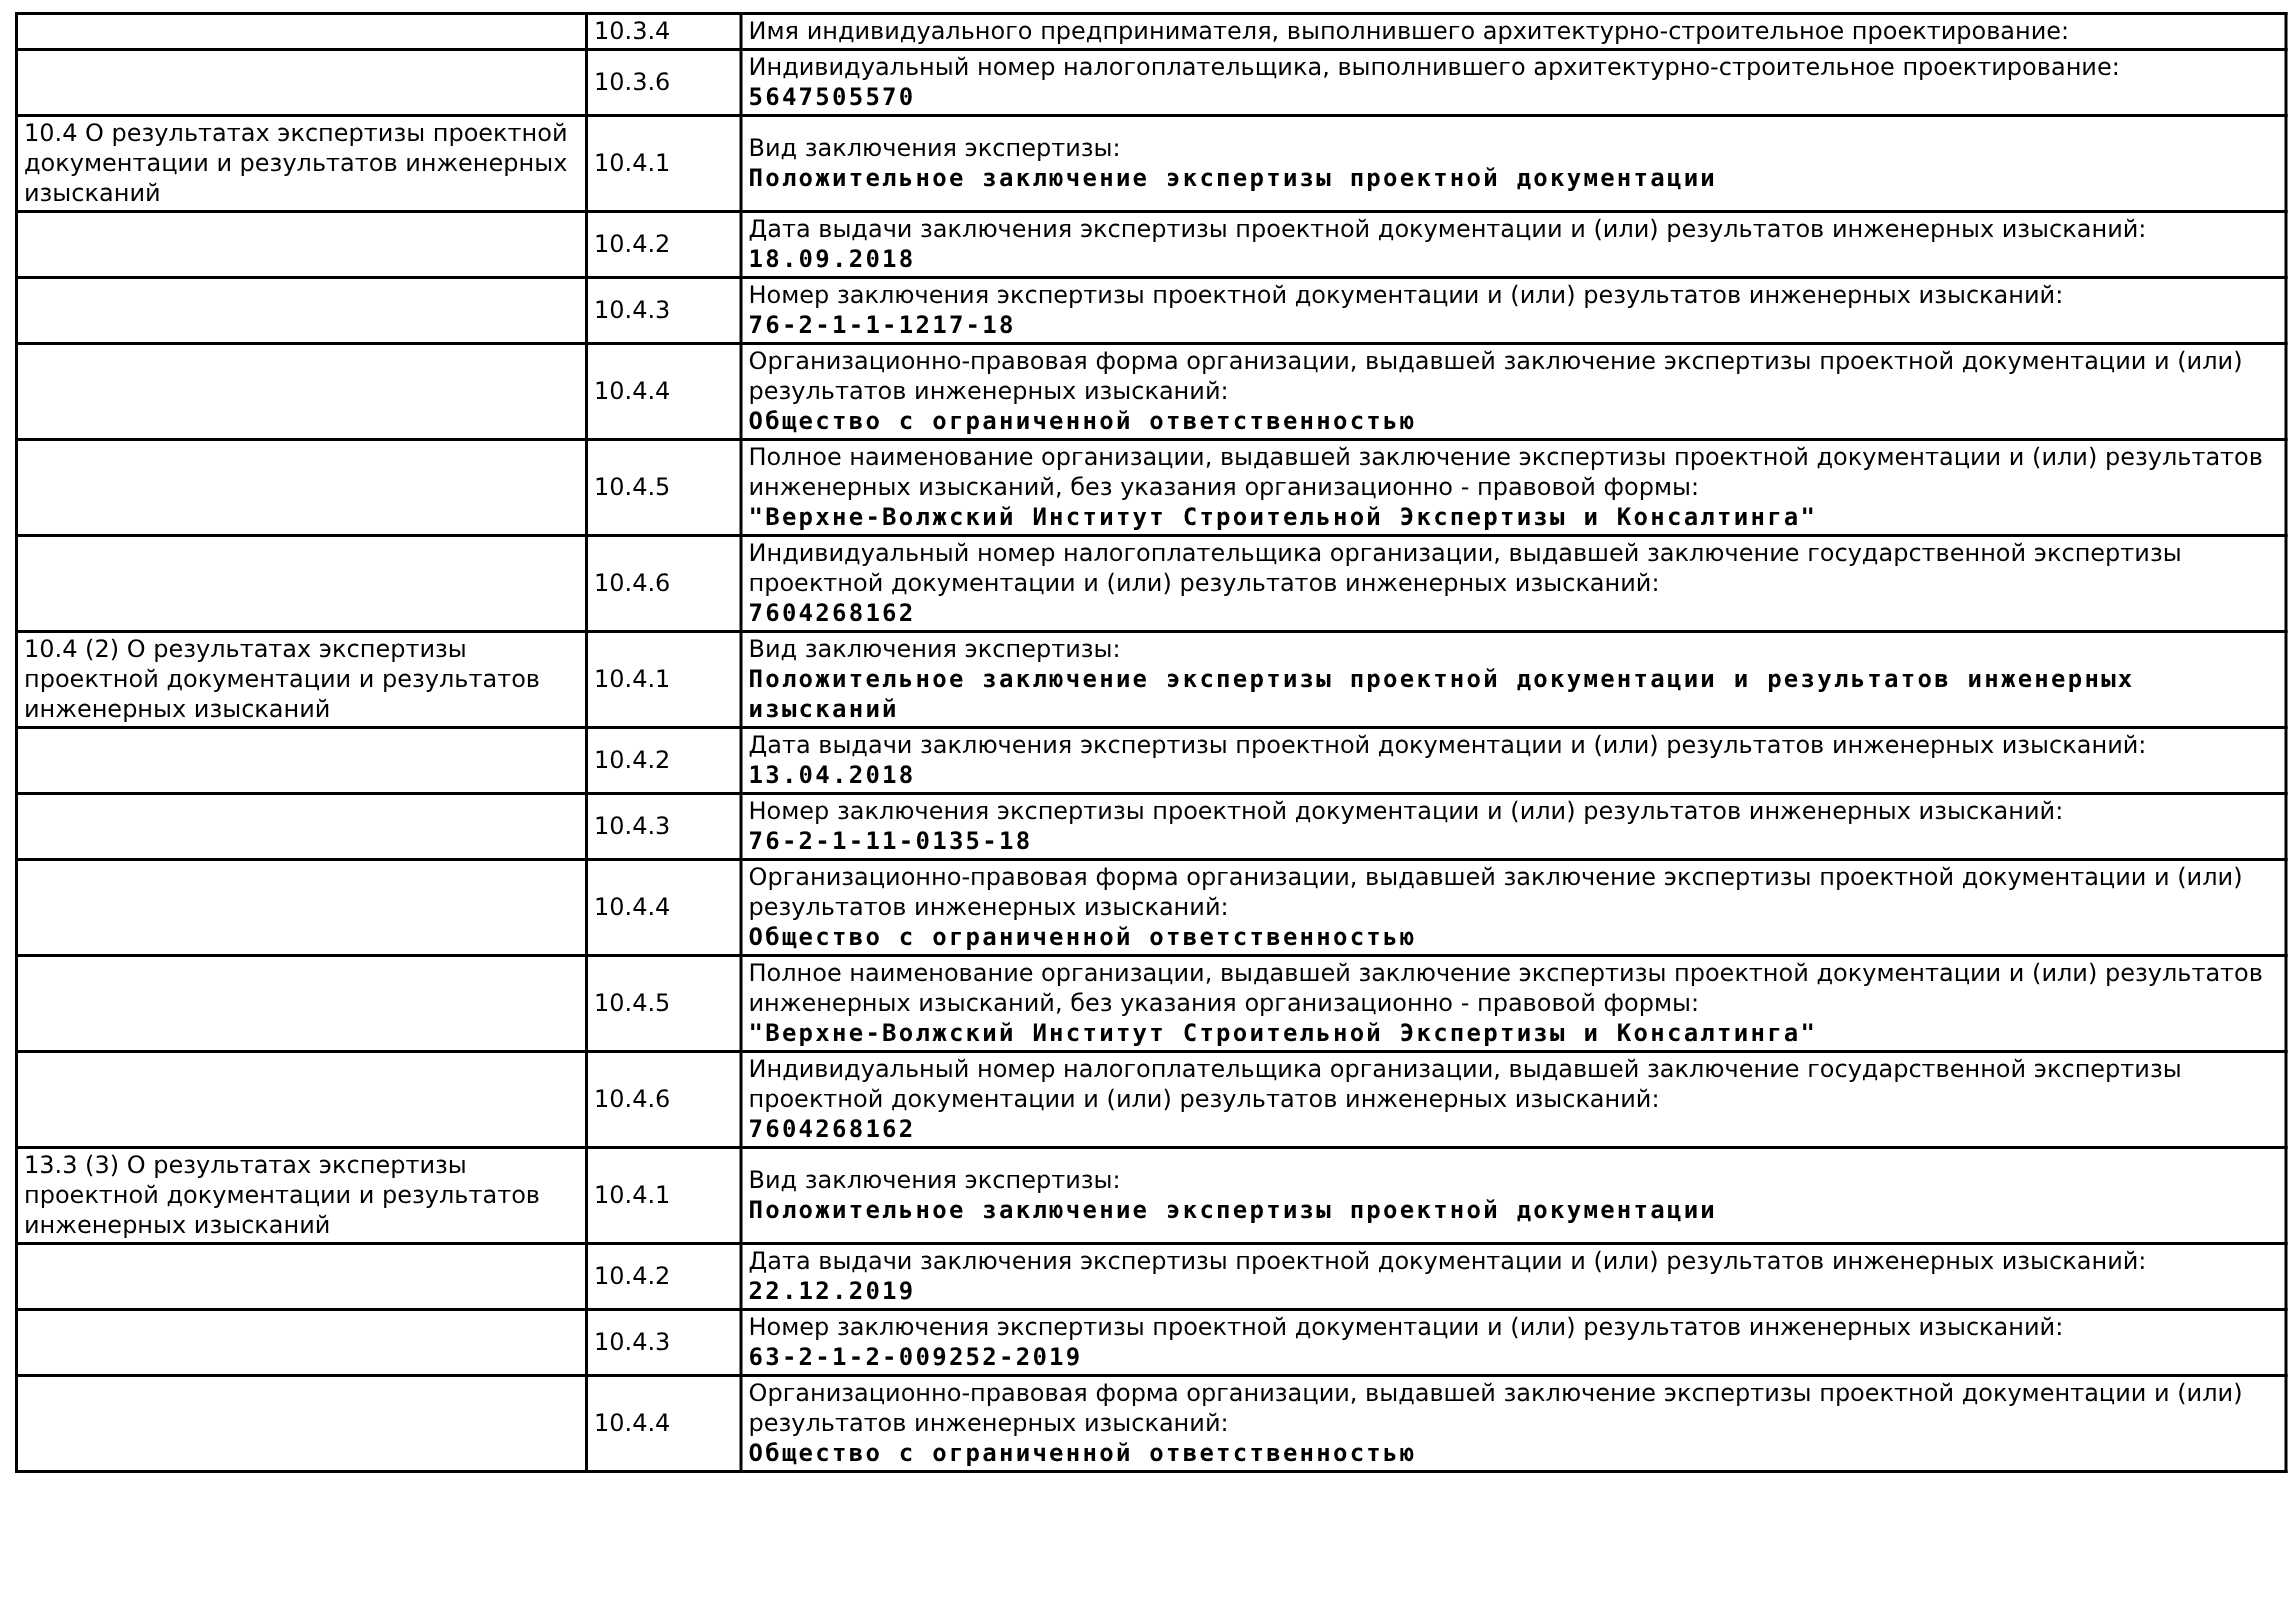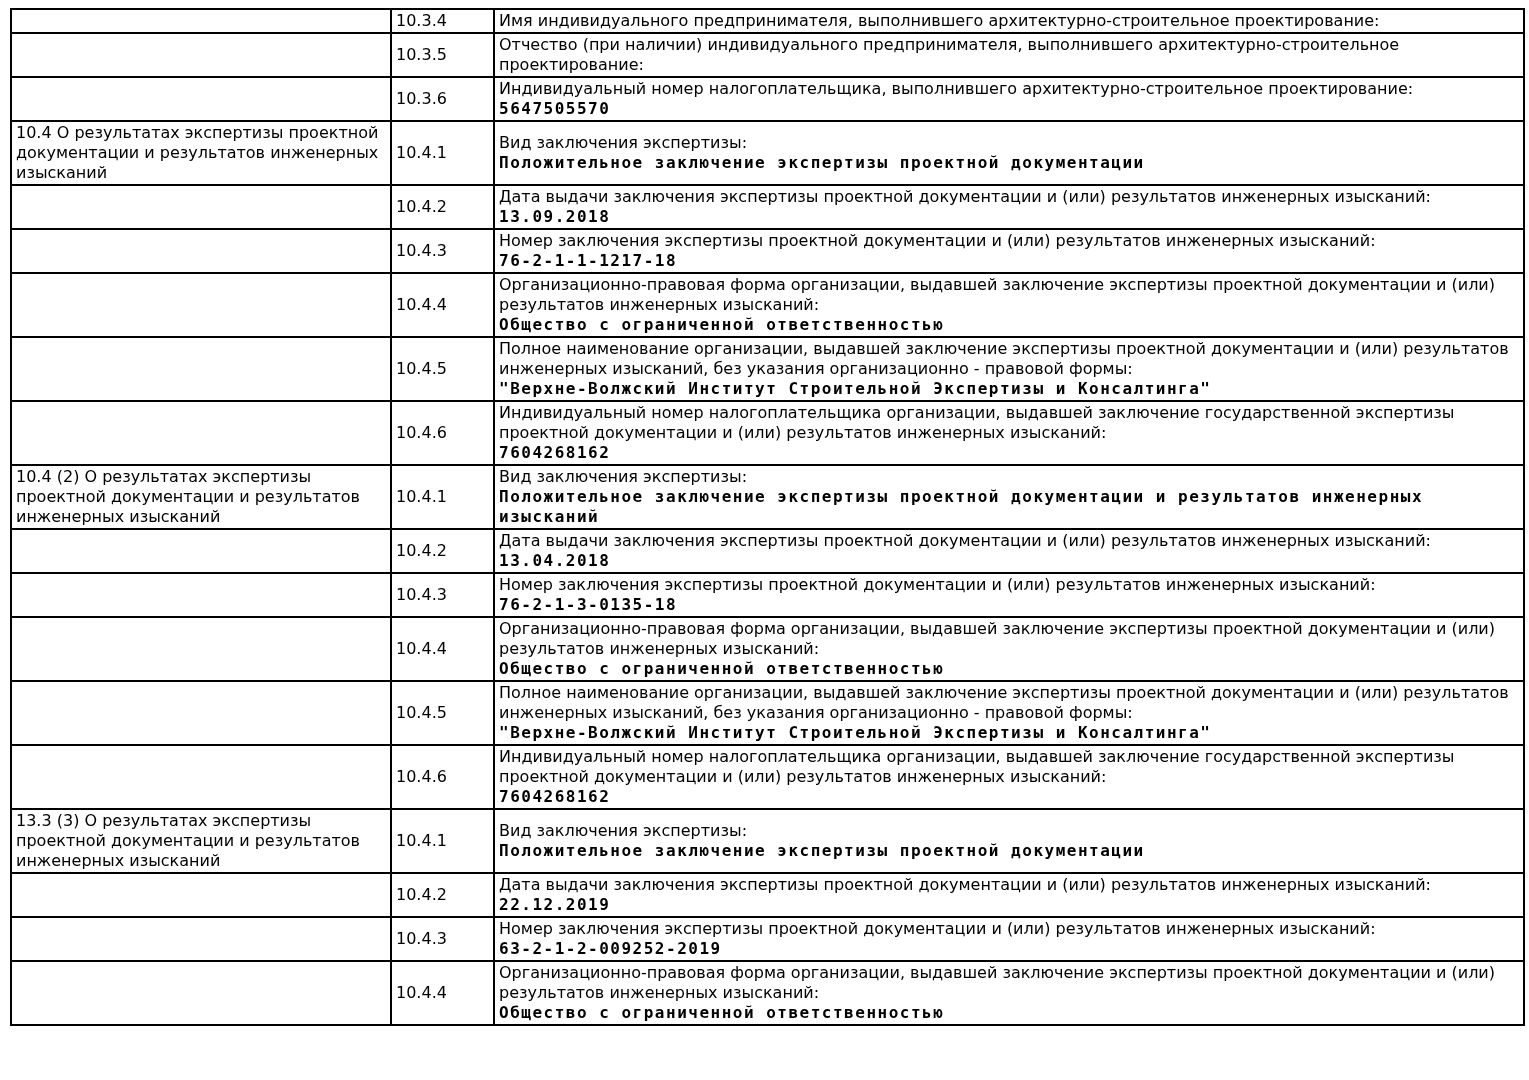--- a/index.html
+++ b/index.html
@@ -70,33 +70,20 @@
     <td class="col-content">
       <div class="cell-text">Имя индивидуального предпринимателя, выполнившего архитектурно-строительное проектирование:</div>
       <div class="field-value"></div>
     </td>
   </tr>
       <tr>
     <td class="col-section">
       <div class="cell-text"></div>
     </td>
     <td class="col-item">
-      <div class="cell-text">10.3.5</div>
-    </td>
-    <td class="col-content">
-      <div class="cell-text">Отчество (при наличии) индивидуального предпринимателя, выполнившего архитектурно-строительное
-проектирование:</div>
-      <div class="field-value"></div>
-    </td>
-  </tr>
-      <tr>
-    <td class="col-section">
-      <div class="cell-text"></div>
-    </td>
-    <td class="col-item">
       <div class="cell-text">10.3.6</div>
     </td>
     <td class="col-content">
       <div class="cell-text">Индивидуальный номер налогоплательщика, выполнившего архитектурно-строительное проектирование:</div>
       <div class="field-value">5647505570</div>
     </td>
   </tr>
       <tr>
     <td class="col-section">
       <div class="cell-text">10.4 О результатах экспертизы проектной
@@ -113,21 +100,21 @@
   </tr>
       <tr>
     <td class="col-section">
       <div class="cell-text"></div>
     </td>
     <td class="col-item">
       <div class="cell-text">10.4.2</div>
     </td>
     <td class="col-content">
       <div class="cell-text">Дата выдачи заключения экспертизы проектной документации и (или) результатов инженерных изысканий:</div>
-      <div class="field-value">13.09.2018</div>
+      <div class="field-value">18.09.2018</div>
     </td>
   </tr>
       <tr>
     <td class="col-section">
       <div class="cell-text"></div>
     </td>
     <td class="col-item">
       <div class="cell-text">10.4.3</div>
     </td>
     <td class="col-content">
@@ -203,21 +190,21 @@
   </tr>
       <tr>
     <td class="col-section">
       <div class="cell-text"></div>
     </td>
     <td class="col-item">
       <div class="cell-text">10.4.3</div>
     </td>
     <td class="col-content">
       <div class="cell-text">Номер заключения экспертизы проектной документации и (или) результатов инженерных изысканий:</div>
-      <div class="field-value">76-2-1-3-0135-18</div>
+      <div class="field-value">76-2-1-11-0135-18</div>
     </td>
   </tr>
       <tr>
     <td class="col-section">
       <div class="cell-text"></div>
     </td>
     <td class="col-item">
       <div class="cell-text">10.4.4</div>
     </td>
     <td class="col-content">

